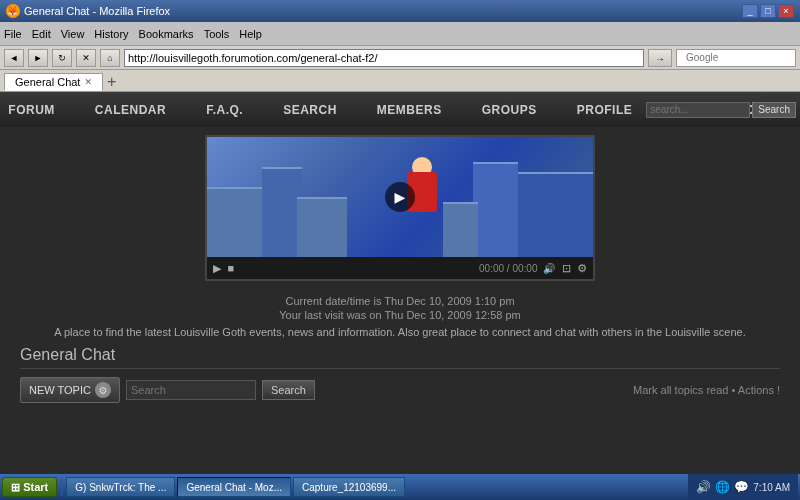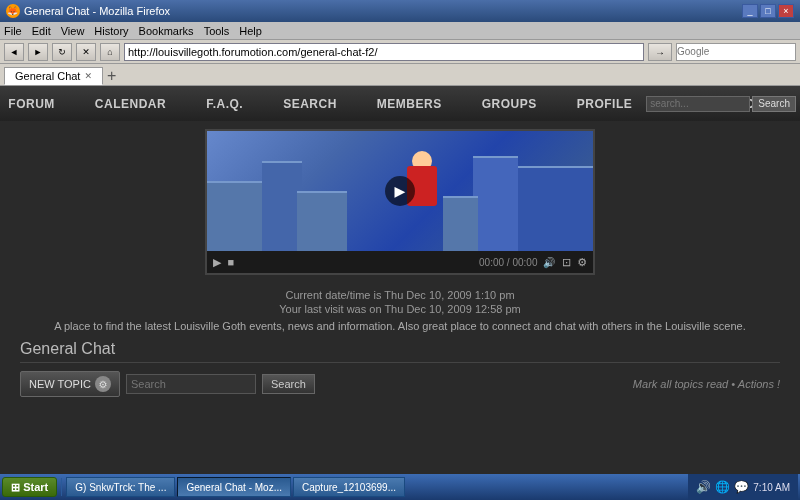--- a/index.html
+++ b/index.html
@@ -46,21 +46,21 @@
       border: 1px solid #3a5a9f;
       color: white;
       font-size: 9px;
       display: flex; align-items: center; justify-content: center;
       cursor: pointer;
     }
 
     
     .menu-bar {
       background: #c0c0c0;
-      height: 18px;
+      height: 24px;
       display: flex;
       align-items: center;
       padding: 0 4px;
       font-size: 11px;
       gap: 10px;
       border-bottom: 1px solid #999;
     }
     .menu-item { cursor: pointer; color: #000; }
 
     
@@ -95,21 +95,21 @@
       height: 18px;
       padding: 0 6px;
       cursor: pointer;
       font-size: 10px;
     }
     .search-box-addr {
       width: 120px;
       height: 18px;
       border: 1px solid #999;
       background: white;
-      padding: 0 0;
+      padding: 0 9px;
       font-size: 10px;
     }
 
     
     .tab-bar {
       background: #d4d0c8;
       height: 22px;
       display: flex;
       align-items: flex-end;
       padding: 0 4px;
@@ -340,21 +340,20 @@
       border: 1px solid #666;
       color: #ccc;
       height: 20px;
       padding: 0 8px;
       font-size: 11px;
       cursor: pointer;
     }
     .toolbar-right {
       font-size: 11px;
       color: #888;
-      font-style: italic;
     }
     .toolbar-right a { color: #888; text-decoration: none; }
 
     
     .status-bar {
       background: #c0c0c0;
       height: 18px;
       display: flex;
       align-items: center;
       padding: 0 6px;

